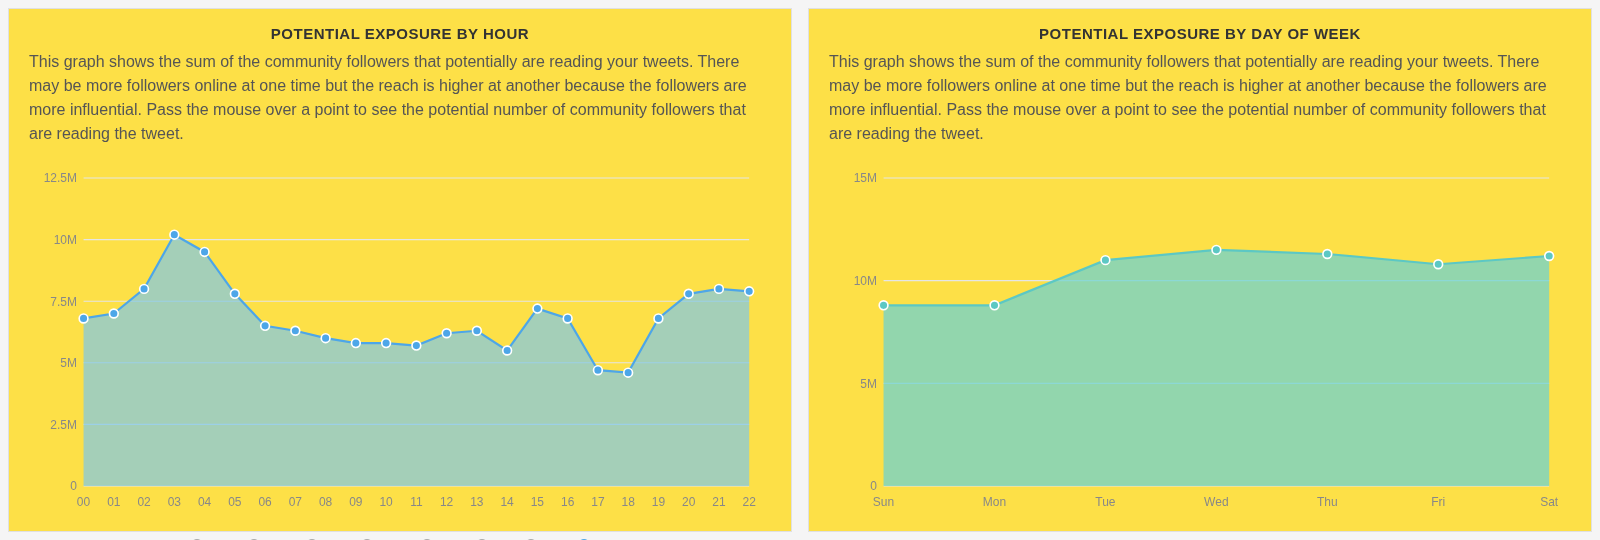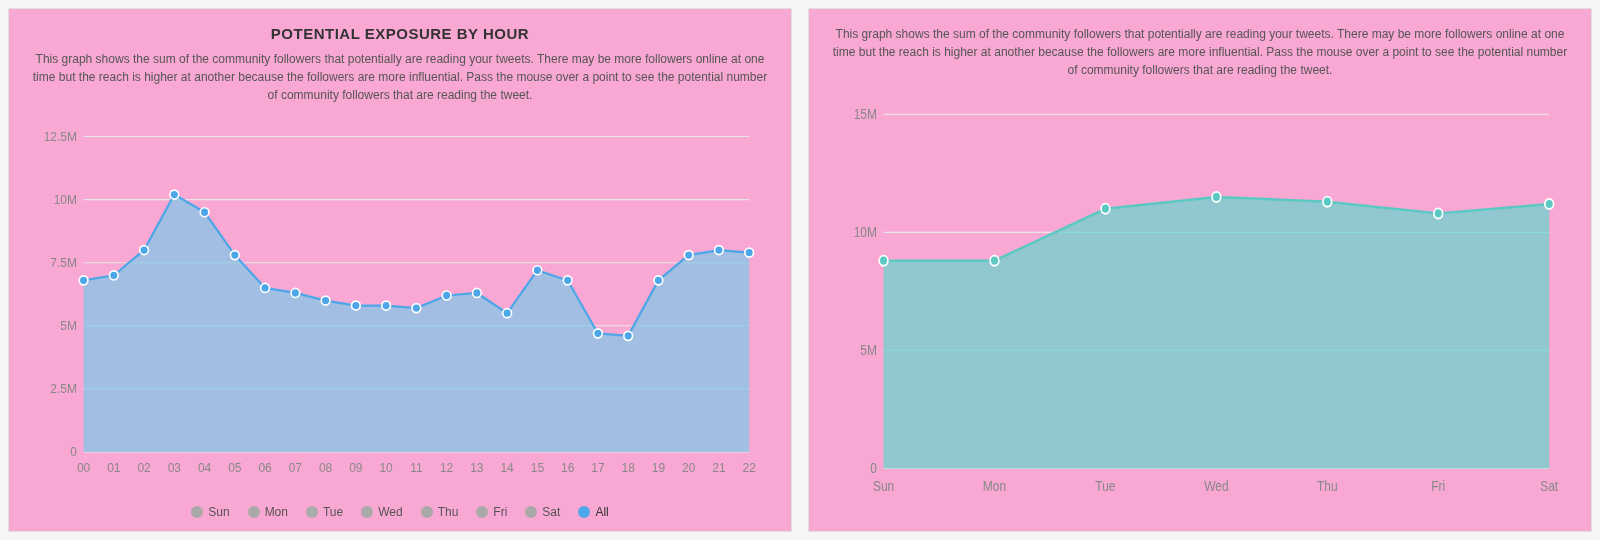--- a/index.html
+++ b/index.html
@@ -7,37 +7,36 @@
       background: #f5f5f5;
       font-family: Arial, sans-serif;
       font-size: 13px;
       color: #333;
       display: flex;
       width: 1600px;
       height: 540px;
     }
     .panel {
       flex: 1;
-      background: #f9a8d4;
+      background: #fde047;
       border: 1px solid #e0e0e0;
       margin: 8px;
       padding: 16px 20px 12px 20px;
       display: flex;
       flex-direction: column;
     }
     .panel-title {
       text-align: center;
       font-weight: bold;
       font-size: 15px;
       letter-spacing: 0.5px;
       margin-bottom: 8px;
     }
     .panel-desc {
-      text-align: center;
-      font-size: 12px;
+      font-size: 16px;
       color: #555;
       line-height: 1.5;
       margin-bottom: 10px;
     }
     .chart-area {
       flex: 1;
       position: relative;
       display: flex;
       flex-direction: column;
     }
@@ -180,20 +179,21 @@
         </div>
         <div class="legend-item">
           <span class="legend-dot active"></span>
           <span class="legend-label-active">All</span>
         </div>
       </div>
   </div>
 </div>
 
 <div class="panel">
+  <div class="panel-title">POTENTIAL EXPOSURE BY DAY OF WEEK</div>
   <div class="panel-desc">This graph shows the sum of the community followers that potentially are reading your tweets. There may be more followers online at one time but the reach is higher at another because the followers are more influential. Pass the mouse over a point to see the potential number of community followers that are reading the tweet.</div>
   <div class="chart-area">
     <div class="chart-svg-wrap">
       <svg id="chart2" viewBox="0 0 680 340" preserveAspectRatio="none">
     <line x1="50" y1="300" x2="660" y2="300" stroke="#e5e5e5" stroke-width="1"></line>
           <line x1="50" y1="206.66666666666669" x2="660" y2="206.66666666666669" stroke="#e5e5e5" stroke-width="1"></line>
           <line x1="50" y1="113.33333333333334" x2="660" y2="113.33333333333334" stroke="#e5e5e5" stroke-width="1"></line>
           <line x1="50" y1="20" x2="660" y2="20" stroke="#e5e5e5" stroke-width="1"></line>
     <text x="44" y="304" text-anchor="end" font-size="11" fill="#888">0</text>
           <text x="44" y="210.66666666666669" text-anchor="end" font-size="11" fill="#888">5M</text>

